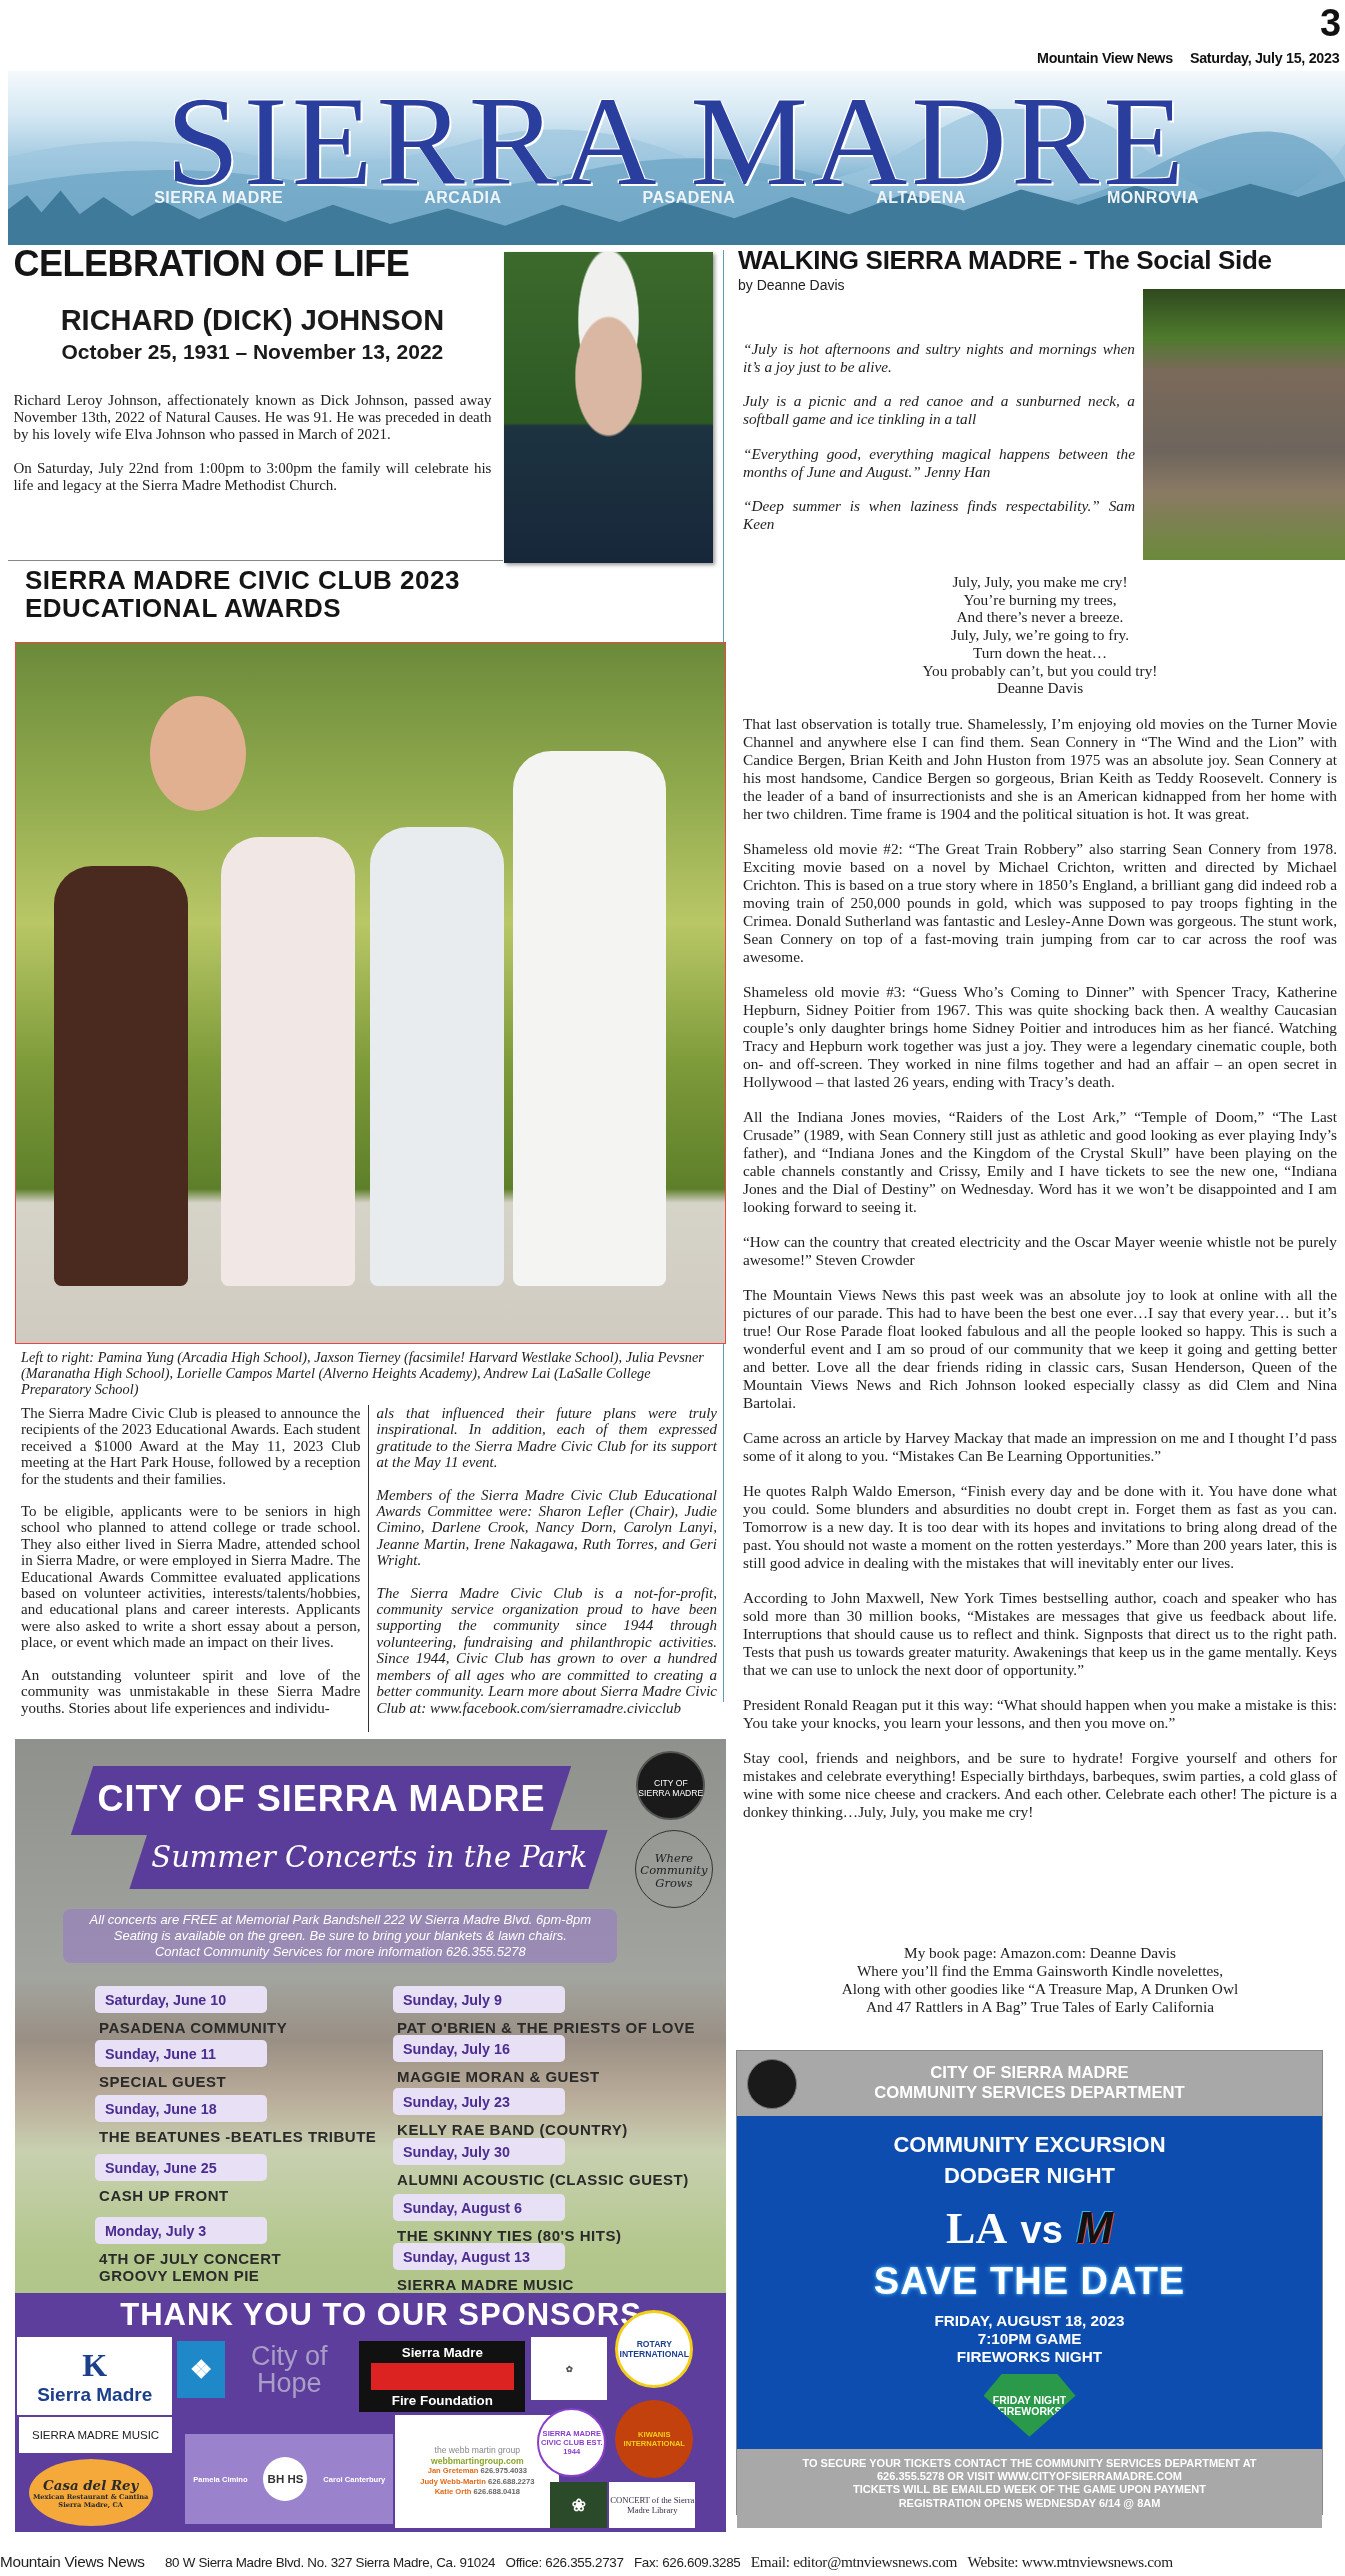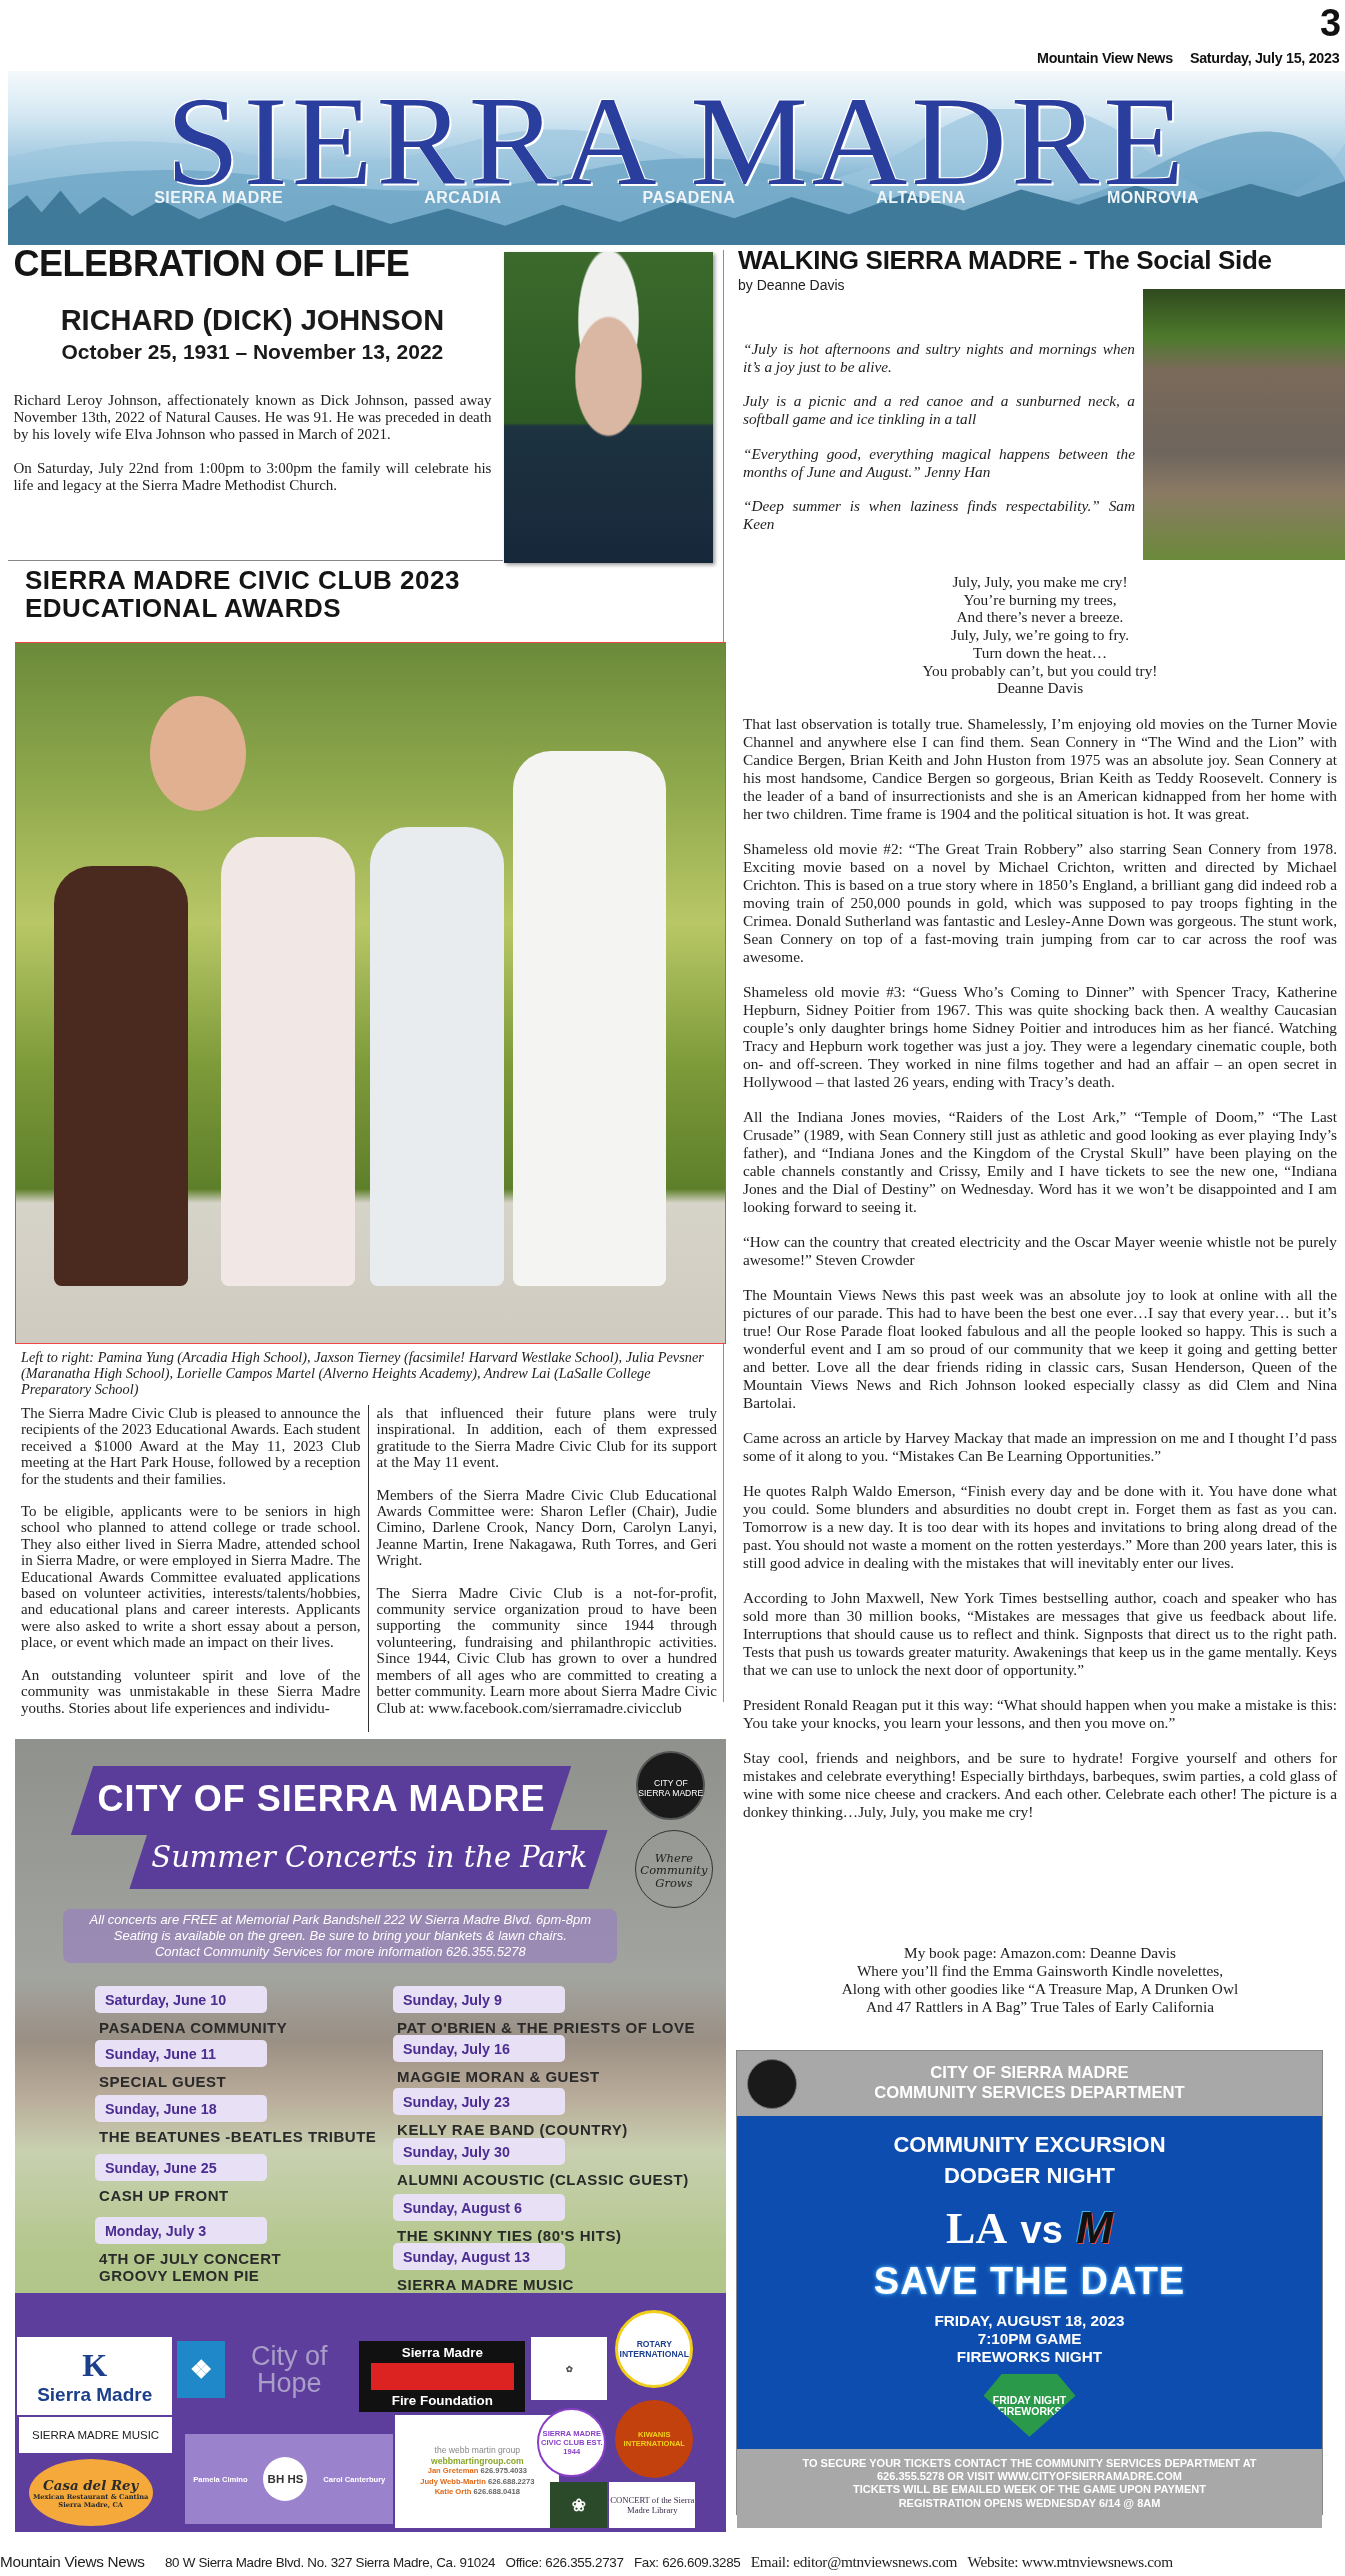--- a/index.html
+++ b/index.html
@@ -22,21 +22,21 @@
   .portrait { left: 504px; top: 252px; width: 209px; height: 311px; background: radial-gradient(ellipse at 50% 40%, #d9b7a2 0 22%, transparent 23%), radial-gradient(ellipse at 50% 22%, #f0f0ee 0 20%, transparent 21%), linear-gradient(180deg, #3c6a2c 0%, #2d5a24 55%, #1d3340 56%, #17273a 100%); box-shadow: 1.9px 1.9px 3.8px rgba(0,0,0,.4); }
   .sec-rule { left: 7.6px; top: 560px; width: 495px; height: 1px; background: #888; }
   h2.civic { left: 25px; top: 566px; width: 478px; font-family: "Liberation Sans", sans-serif; font-weight: bold; font-size: 26px; line-height: 28px; color: #151515; letter-spacing: 0.5px; }
   .group-photo { left: 15.3px; top: 642px; width: 711px; height: 702px; border: 1px solid #e44; background: linear-gradient(180deg, #6b8a3a 0%, #8ea84c 20%, #b9c766 40%, #7e9b3a 60%, #5e7f2a 78%, #d6d3c8 80%, #cfcbc0 100%); overflow: hidden; }
   .group-photo .p { position: absolute; bottom: 57px; border-radius: 38px 38px 7.6px 7.6px; }
   .caption { left: 21px; top: 1349px; width: 698px; font-style: italic; font-size: 14.3px; line-height: 16px; color: #222; }
   .civic-cols { left: 21px; top: 1405px; width: 698px; display: flex; font-size: 15px; line-height: 16.4px; }
   .civic-cols .c { width: 348px; text-align: justify; }
   .civic-cols .c p { margin-bottom: 16px; }
   .civic-cols .c:first-child { padding-right: 7.6px; border-right: 1px solid #333; }
-  .civic-cols .c:last-child { padding-left: 7.6px; }
+  .civic-cols .c:last-child { padding-left: 7.6px; font-style: italic; }
   .concert { left: 15.3px; top: 1739px; width: 711px; height: 793px; overflow: hidden;
     background: linear-gradient(180deg, #8e918c 0%, #a2a59f 30%, #9a8f84 38%, #b9ab99 45%, #c8d0b0 52%, #b3c78c 65%, #a6be7d 100%); }
   .concert .band1 { position: absolute; left: 67px; top: 27px; width: 478px; height: 69px; background: #5a3c9a; transform: skewX(-18deg); }
   .concert .band1 span { position: absolute; left: 0; right: 0; top: 11.5px; text-align: center; transform: skewX(18deg); font-family: "Liberation Sans", sans-serif; font-weight: bold; font-size: 36px; color: #fff; letter-spacing: 1px; }
   .concert .band2 { position: absolute; left: 124px; top: 91px; width: 459px; height: 59px; background: #5a3c9a; transform: skewX(-18deg); }
   .concert .band2 span { position: absolute; left: 0; right: 0; top: 9.6px; text-align: center; transform: skewX(18deg); font-family: "DejaVu Serif", serif; font-style: italic; font-size: 29px; color: #fff; }
   .concert .seal { position: absolute; right: 21px; top: 11.5px; width: 69px; height: 69px; border-radius: 50%; background: #1a1a1a; border: 2.9px solid #555; color: #fff; font-size: 8.6px; font-family: "Liberation Sans", sans-serif; text-align: center; padding-top: 25px; }
   .concert .grows { position: absolute; right: 13.4px; top: 91px; width: 78px; height: 78px; border-radius: 50%; border: 1.9px solid #333; color: #222; font-size: 11.5px; font-family: "DejaVu Serif", serif; font-style: italic; text-align: center; padding-top: 21px; line-height: 12.4px; }
   .concert .info { position: absolute; left: 48px; top: 170px; width: 554px; background: rgba(150,120,200,0.55); border-radius: 7.6px; color: #fff; font-family: "Liberation Sans", sans-serif; font-style: italic; font-size: 13px; line-height: 16px; text-align: center; padding: 2.9px 5.7px; }
   .sched { position: absolute; width: 287px; }
@@ -150,20 +150,21 @@
   <div class="sched" style="left:80px;top:478px;width:191px"><div class="d">Monday, July 3</div><div class="b">4TH OF JULY CONCERT GROOVY LEMON PIE</div></div>
 
   <div class="sched" style="left:378px;top:247px;width:325px"><div class="d">Sunday, July 9</div><div class="b">PAT O'BRIEN &amp; THE PRIESTS OF LOVE</div></div>
   <div class="sched" style="left:378px;top:296px;width:325px"><div class="d">Sunday, July 16</div><div class="b">MAGGIE MORAN &amp; GUEST</div></div>
   <div class="sched" style="left:378px;top:349px;width:325px"><div class="d">Sunday, July 23</div><div class="b">KELLY RAE BAND (COUNTRY)</div></div>
   <div class="sched" style="left:378px;top:399px;width:325px"><div class="d">Sunday, July 30</div><div class="b">ALUMNI ACOUSTIC (CLASSIC GUEST)</div></div>
   <div class="sched" style="left:378px;top:455px;width:325px"><div class="d">Sunday, August 6</div><div class="b">THE SKINNY TIES (80'S HITS)</div></div>
   <div class="sched" style="left:378px;top:504px;width:325px"><div class="d">Sunday, August 13</div><div class="b">SIERRA MADRE MUSIC</div></div>
 
   <div class="sponsors">
+    <div class="head">THANK YOU TO OUR SPONSORS</div>
     <div class="logo" style="left:1.9px;top:44px;width:155px;height:78px;color:#1c3f8c;font-size:19px;">
         <span style="font-family:'Liberation Serif',serif;font-size:32px;">K</span>
         <span>Sierra Madre</span>
       </div>
     <div class="logo" style="left:162px;top:48px;width:48px;height:57px;background:#1e88c8;color:#fff;font-size:25px;">❖</div>
     <div class="logo" style="left:212px;top:48px;width:124px;height:57px;background:transparent;color:#a99ec8;font-weight:normal;font-size:27px;line-height:27px;">City of Hope</div>
     <div class="logo" style="left:344px;top:48px;width:166px;height:71px;background:#111;color:#fff;font-size:13.4px;">
         <span>Sierra Madre</span>
         <div style="width:143px;height:27px;background:#d22;margin:2.9px 0;"></div>
         <span>Fire Foundation</span>

